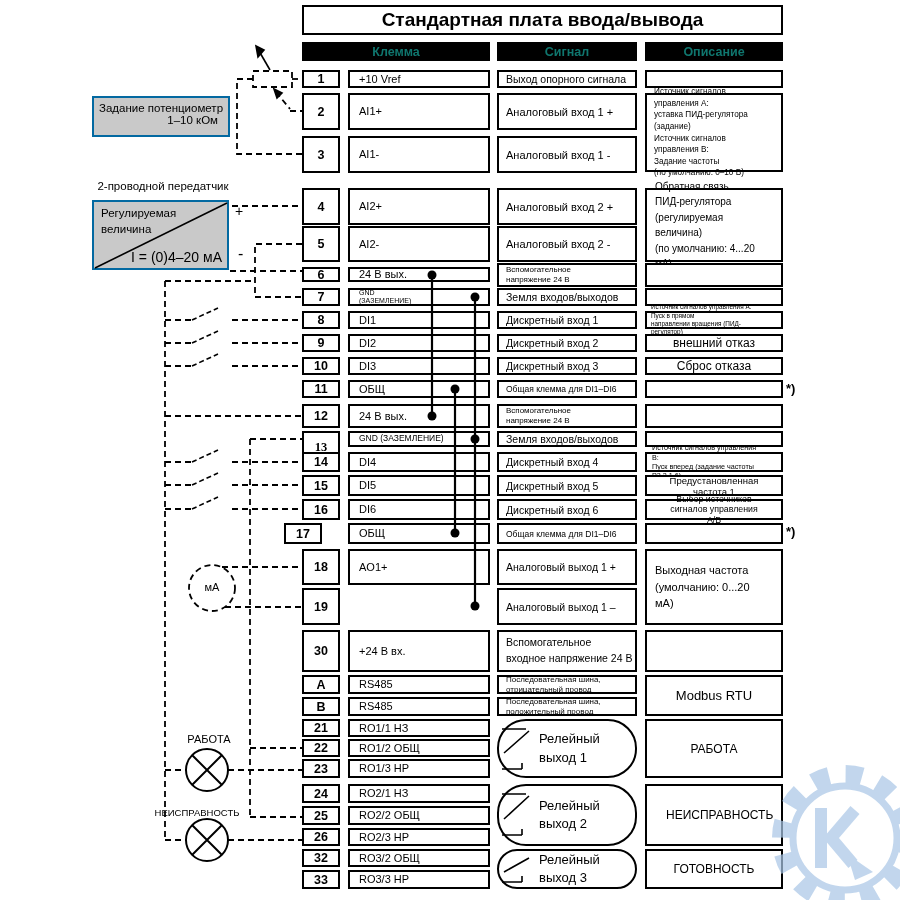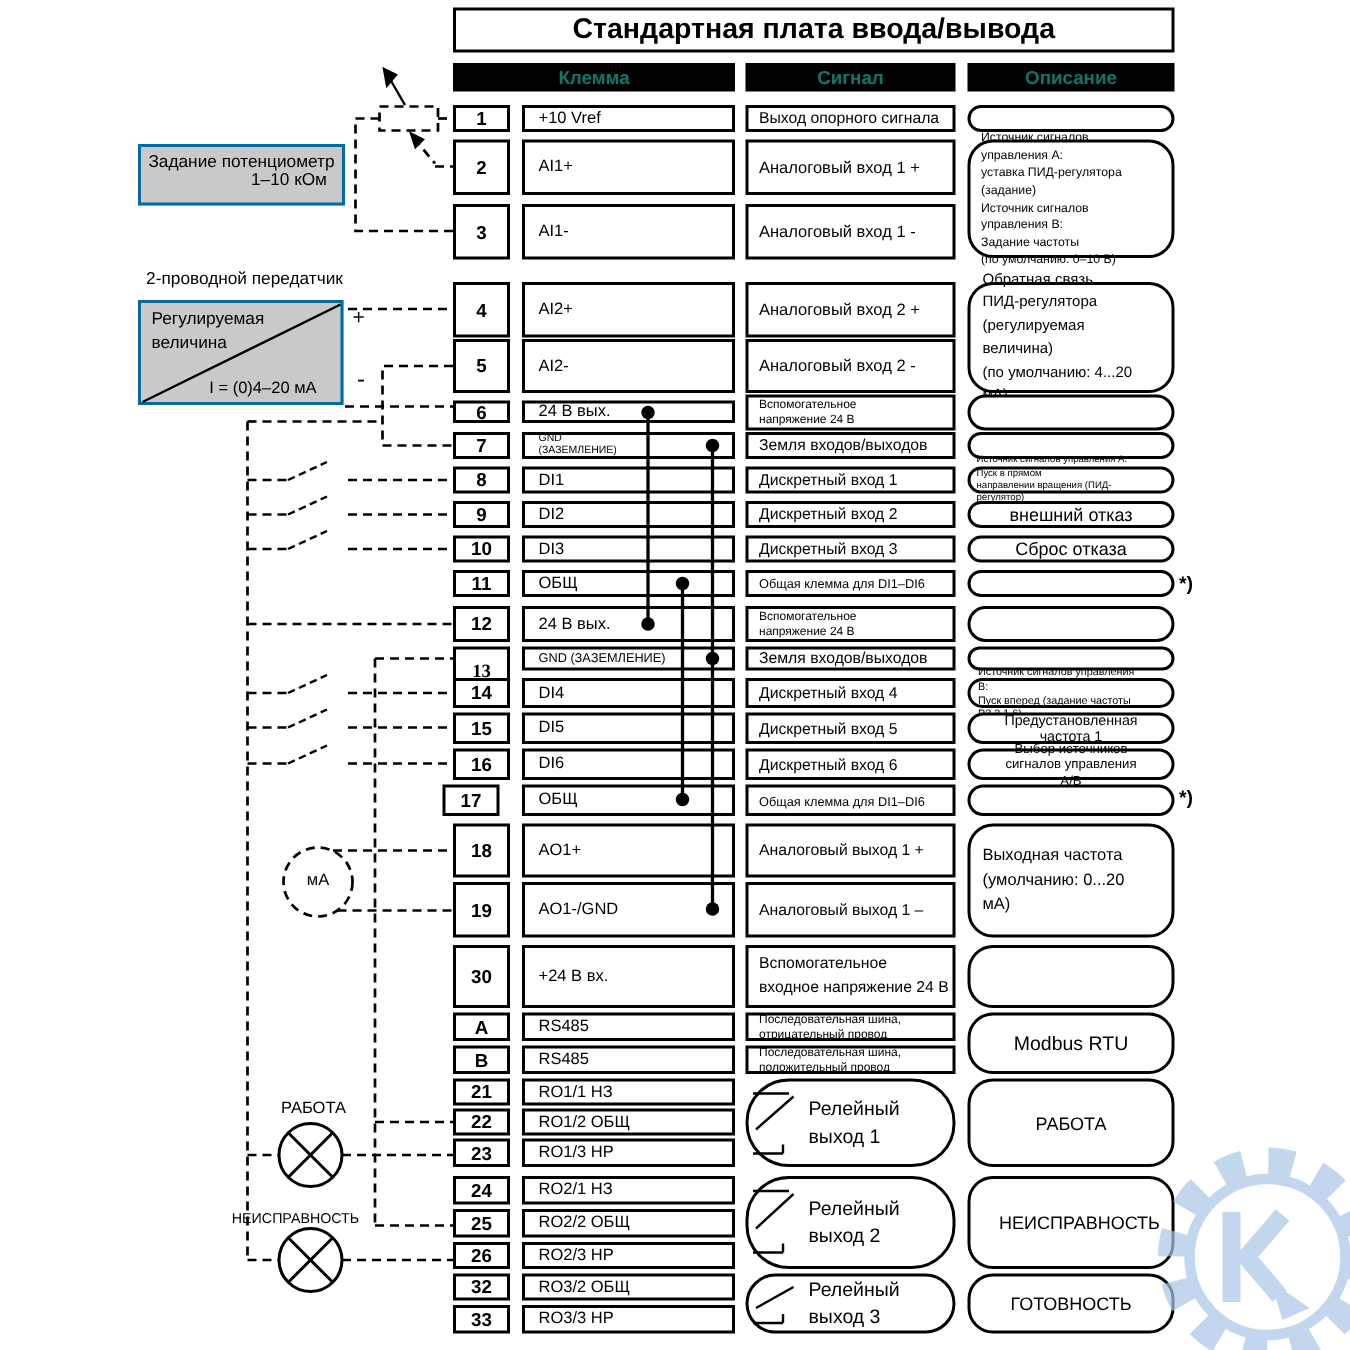--- a/index.html
+++ b/index.html
@@ -17,21 +17,21 @@
   
   .sbox{padding-left:7px;font-size:11px;}
   .sbox .lines{display:flex;flex-direction:column;justify-content:center;}
   .sbox.md{font-size:10.5px;}
   .sbox.lg{font-size:11px;}
   .sbox.sm1{font-size:8.5px;}
   .sbox.sm2{font-size:8px;line-height:1.25;}
   .sbox.md2{font-size:10.5px;line-height:1.5;}
   .sbox.relay{padding-left:40px;font-size:13px;line-height:1.4;border-radius:29px;}
   
-  .dbox{padding:0 19px;border-radius:17px;}
+  .dbox{padding:0 19px;}
   .dbox .lines{display:flex;flex-direction:column;justify-content:center;width:100%;}
   .dbox.ctr .lines,.dbox.ctr-lg .lines,.dbox.ctr-sm .lines,.dbox.ctr-sm2 .lines{text-align:center;}
   .dbox.ctr{font-size:12px;}
   .dbox.ctr-lg{font-size:13px;}
   .dbox.ctr-sm{font-size:9.5px;}
   .dbox.ctr-sm2{font-size:8.8px;line-height:1.2;}
   .dbox.tiny{font-size:8.2px;line-height:1.42;padding-left:7px;}
   .dbox.small-left{font-size:10px;line-height:1.55;padding-left:8px;}
   .dbox.micro{font-size:6.4px;line-height:1.3;padding-left:4px;}
   .dbox.micro2{font-size:7.2px;line-height:1.3;padding-left:5px;}
@@ -48,21 +48,21 @@
   
   .gray-box{position:absolute;box-sizing:border-box;background:#c9c9c9;border:2px solid #0369a1;z-index:1;}
   #pot-box{left:92px;top:96px;width:138px;height:41px;}
   #pot-box .pb1{margin-top:4px;text-align:center;font-size:11.5px;}
   #pot-box .pb2{text-align:right;padding-right:10px;font-size:11.5px;}
   #trans-label{position:absolute;left:88px;top:180px;width:150px;text-align:center;
                font-size:11.5px;z-index:1;}
   #trans-box{left:92px;top:200px;width:137px;height:70px;}
   #trans-box .tb1{position:absolute;left:7px;top:5px;font-size:11.5px;}
   #trans-box .tb2{position:absolute;left:7px;top:21px;font-size:11.5px;}
-  #trans-box .tb3{position:absolute;right:16px;bottom:3px;font-size:11px;}
+  #trans-box .tb3{position:absolute;right:5px;bottom:3px;font-size:14px;}
   .floating{position:absolute;z-index:1;}
   #plus-label{left:235px;top:203px;font-size:14px;}
   #minus-label{left:238px;top:245px;font-size:16px;}
   #ma-label{left:190px;top:581px;width:44px;text-align:center;font-size:11px;}
   #run-label{left:178px;top:733px;width:62px;text-align:center;font-size:11px;}
   #fault-label{left:143px;top:807px;width:108px;text-align:center;font-size:9.5px;}
   .star{position:absolute;left:786px;font-size:13px;font-weight:700;z-index:1;}
   #overlay{position:absolute;left:0;top:0;z-index:5;pointer-events:none;}
 </style>
 </head>
@@ -248,32 +248,29 @@
       <div>DI4</div>
     </div>
     <div class="box numbox" style="left: 302px; top: 475px; width: 38px; height: 21px;">15</div>
     <div class="box kbox " style="left: 348px; top: 475px; width: 142px; height: 21px;">
       <div>DI5</div>
     </div>
     <div class="box numbox" style="left: 302px; top: 499px; width: 38px; height: 21px;">16</div>
     <div class="box kbox " style="left: 348px; top: 499px; width: 142px; height: 21px;">
       <div>DI6</div>
     </div>
-    <div class="box numbox" style="left: 295px; top: 523px; width: 38px; height: 21px;">17</div>
+    <div class="box numbox" style="left: 284px; top: 523px; width: 38px; height: 21px;">17</div>
     <div class="box kbox " style="left: 348px; top: 523px; width: 142px; height: 21px;">
       <div>ОБЩ</div>
     </div>
     <div class="box numbox" style="left: 302px; top: 549px; width: 38px; height: 36px;">18</div>
     <div class="box kbox " style="left: 348px; top: 549px; width: 142px; height: 36px;">
       <div>AO1+</div>
     </div>
     <div class="box numbox" style="left: 302px; top: 588px; width: 38px; height: 37px;">19</div>
-    <div class="box kbox " style="left: 348px; top: 588px; width: 142px; height: 37px;">
-      <div>AO1-/GND</div>
-    </div>
     <div class="box numbox" style="left: 302px; top: 630px; width: 38px; height: 42px; text-align: right;">30</div>
     <div class="box kbox " style="left: 348px; top: 630px; width: 142px; height: 42px;">
       <div>+24 В вх.</div>
     </div>
     <div class="box numbox" style="left: 302px; top: 675px; width: 38px; height: 19px;">A</div>
     <div class="box kbox " style="left: 348px; top: 675px; width: 142px; height: 19px;">
       <div>RS485</div>
     </div>
     <div class="box numbox" style="left: 302px; top: 697px; width: 38px; height: 19px;">B</div>
     <div class="box kbox " style="left: 348px; top: 697px; width: 142px; height: 19px;">

